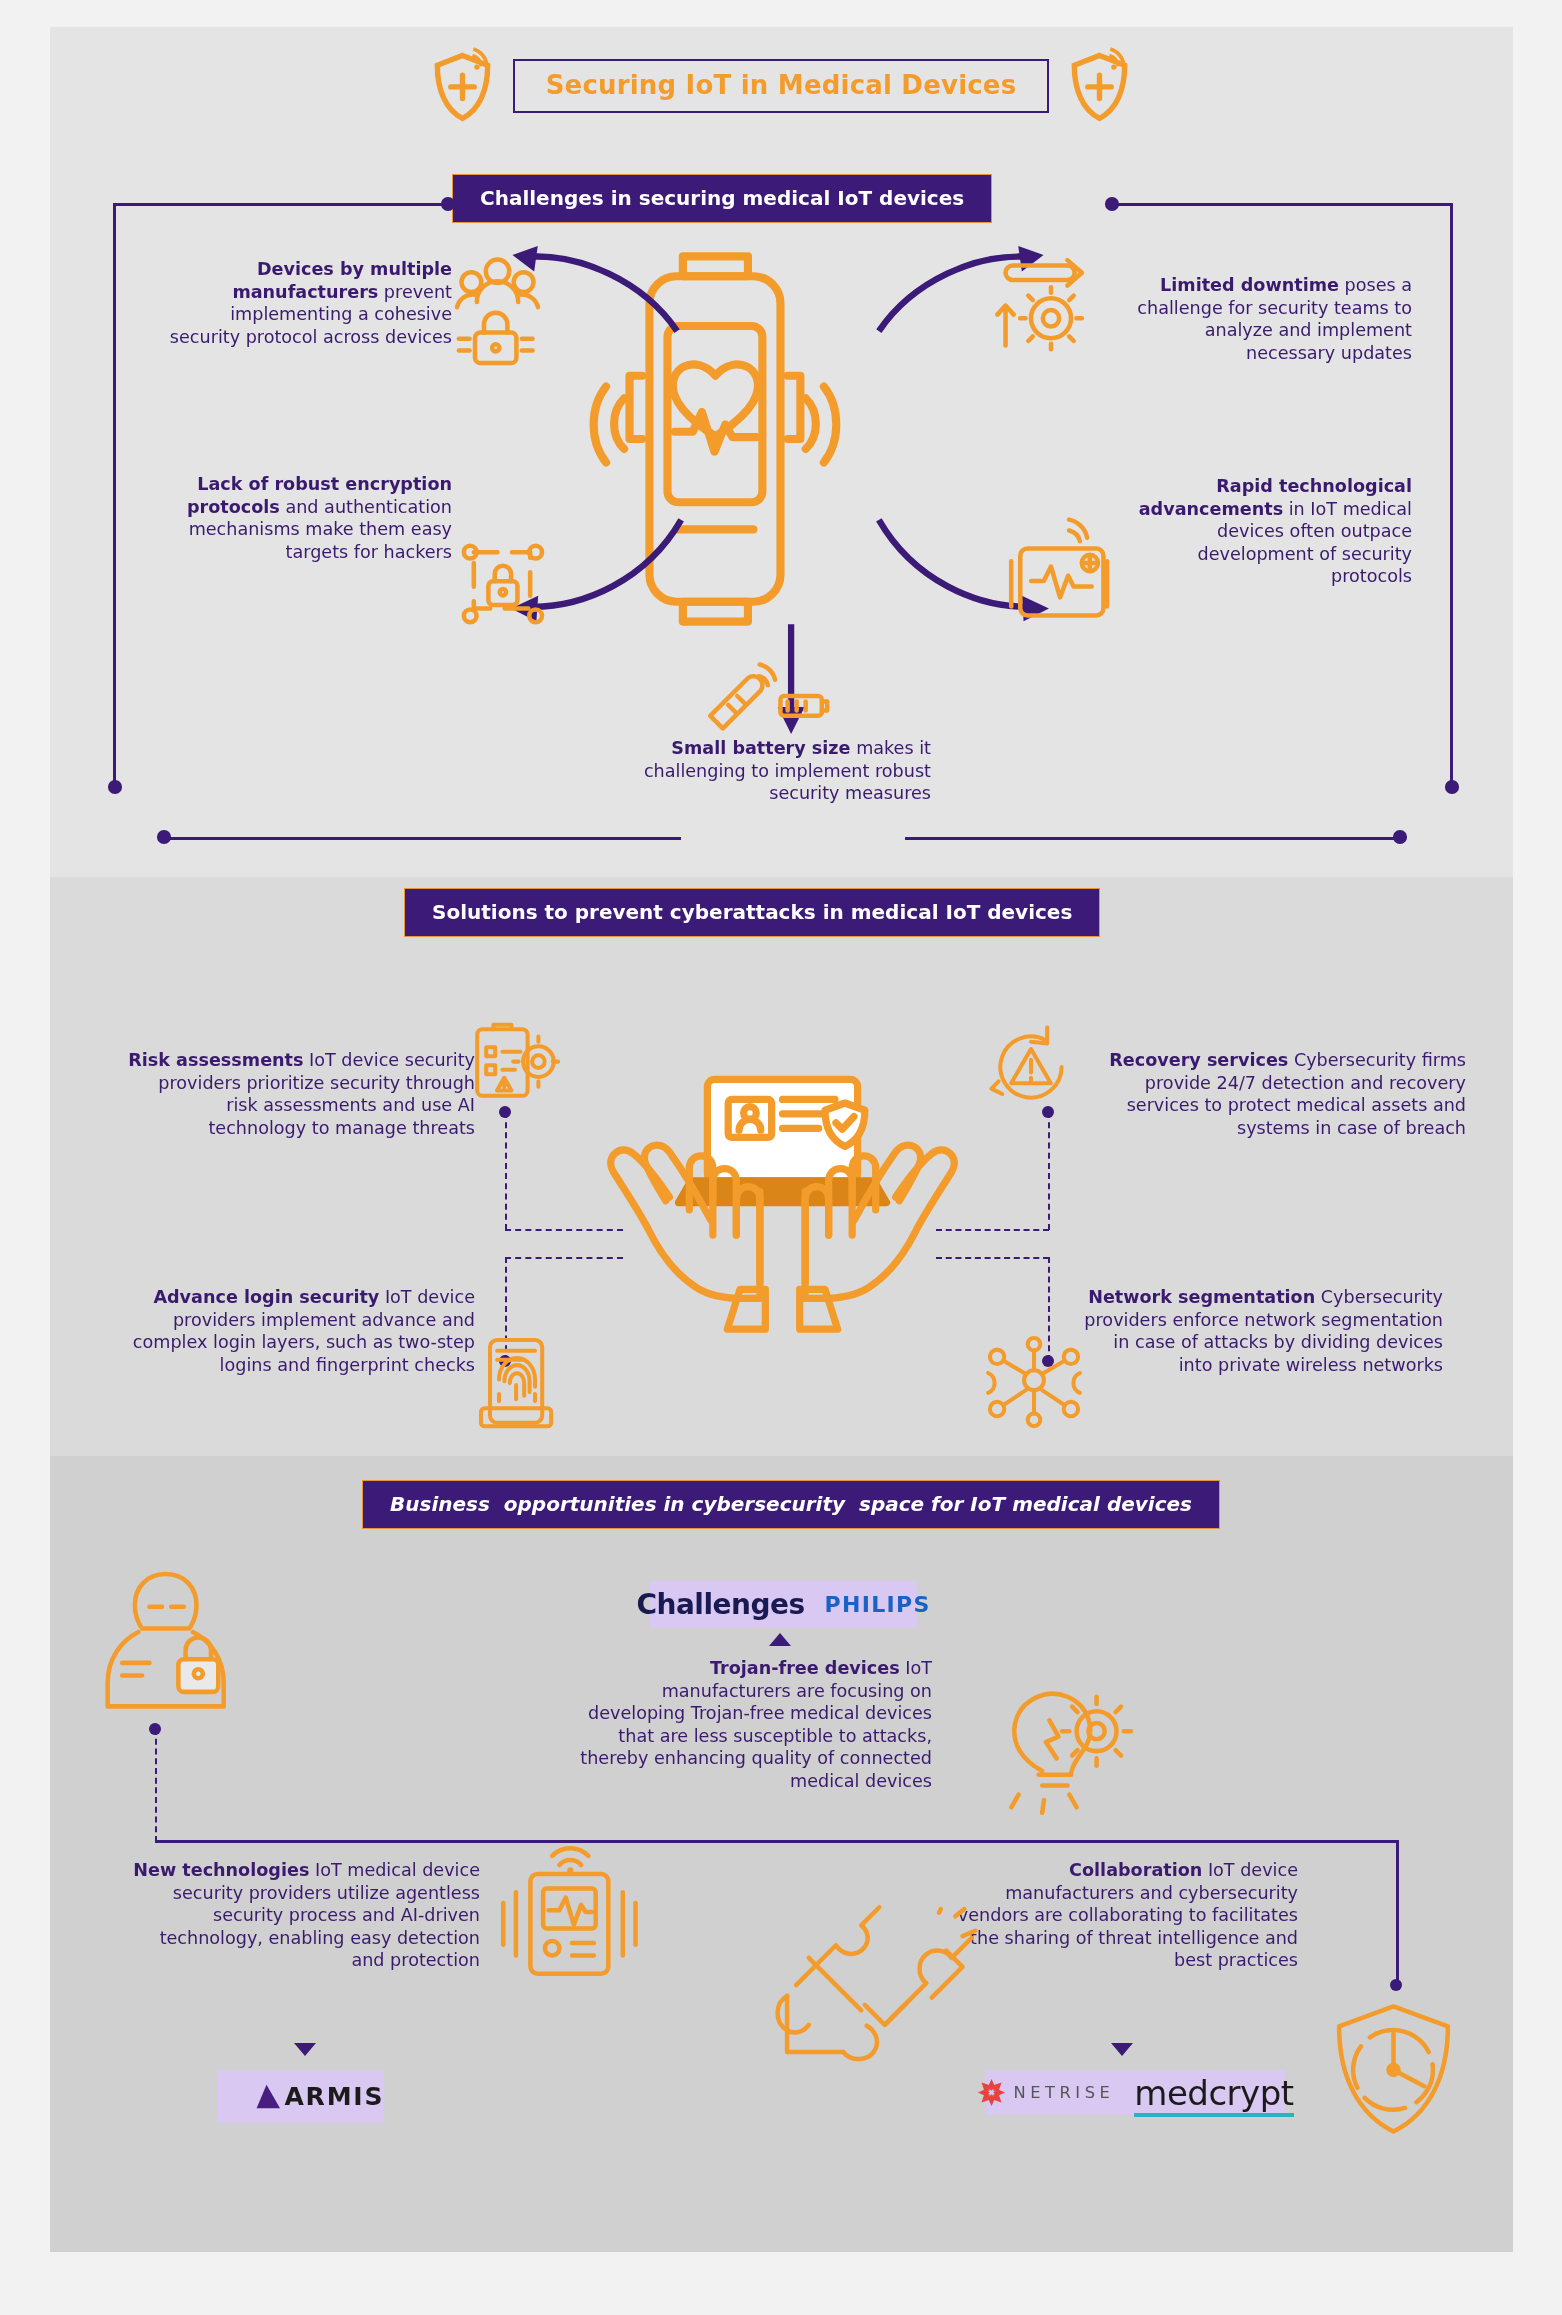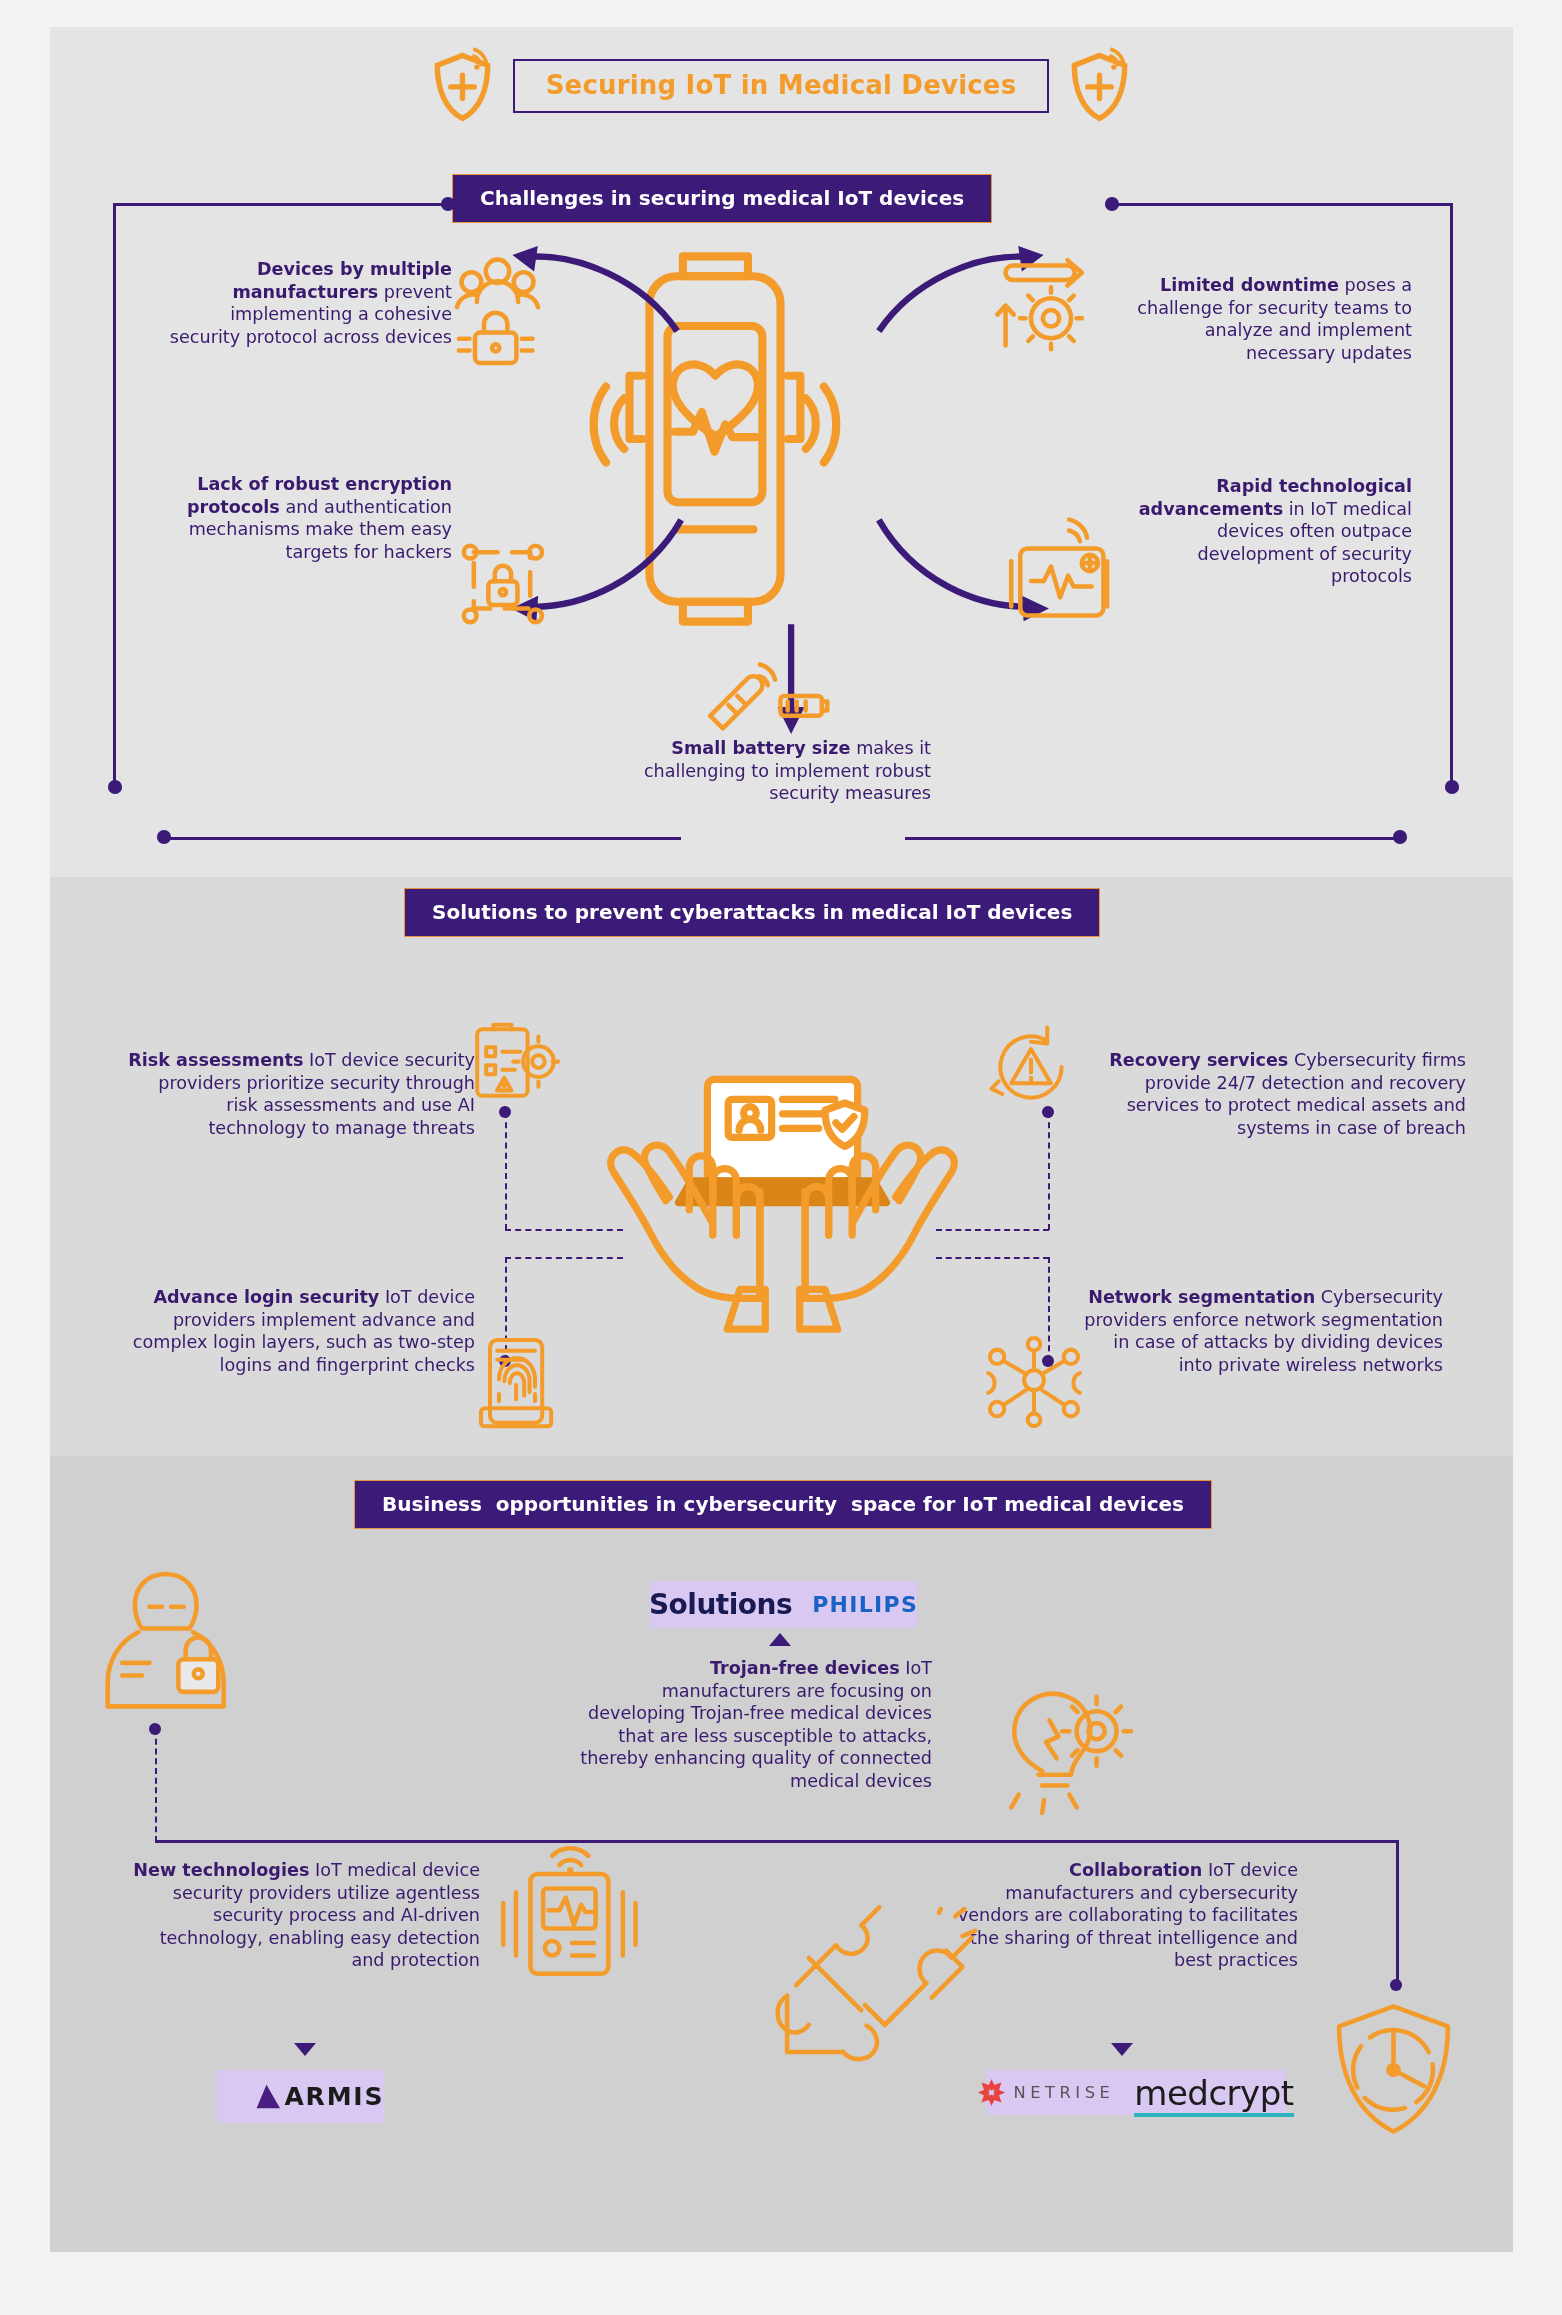--- a/index.html
+++ b/index.html
@@ -45,21 +45,21 @@
     color: #ffffff;
     font-size: 20px;
     font-weight: bold;
     text-align: center;
     padding: 12.7px 27px 14.5px 27px;
     white-space: pre;
     line-height: 1;
   }
   #head1 { left: 452px; top: 174px; }
   #head2 { left: 404px; top: 888px; }
-  #head3 { left: 354px; top: 1480px; }
+  #head3 { left: 362px; top: 1480px; font-style: italic; }
 
   
   .tblock {
     position: absolute;
     font-size: 17.6px;
     line-height: 1.28;
     color: #3a1a6e;
   }
   .tblock .lead { font-weight: bold; }
   .tc { text-align: right; }
@@ -428,21 +428,21 @@
       <g fill="none" stroke="#f39c2b" stroke-width="5" stroke-linecap="round" stroke-linejoin="round">
         <path d="M70 6 L130 28 C130 82 110 124 70 144 C30 124 10 82 10 28 Z"></path>
         <path d="M70 32 a44 44 0 1 1 -1 0" stroke-dasharray="48 14"></path>
         <path d="M70 36 L70 76 L104 94"></path>
         <circle cx="70" cy="76" r="8" fill="#f39c2b" stroke="none"></circle>
       </g>
     </svg>
   </span>
 
   <div class="logochip" style="left:650px; top:1581px; width:267px; height:47px;">
-    <span class="lg lg-medtronic">Solutions</span>
+    <span class="lg lg-medtronic">Challenges</span>
     <span class="lg lg-philips">PHILIPS</span>
   </div>
   <div class="tri-up" style="left:769px; top:1633px;"></div>
 
   <div class="tblock tc" style="left:579px; top:1657px; width:353px;">
     <span class="lead">Trojan-free devices</span><span> IoT manufacturers are focusing on developing Trojan-free medical devices that are less susceptible to attacks, thereby enhancing quality of connected medical devices</span>
   </div>
 
   <span class="ico" style="left:986px; top:1684px;">
     <svg viewBox="0 0 160 140" width="145" height="127">

